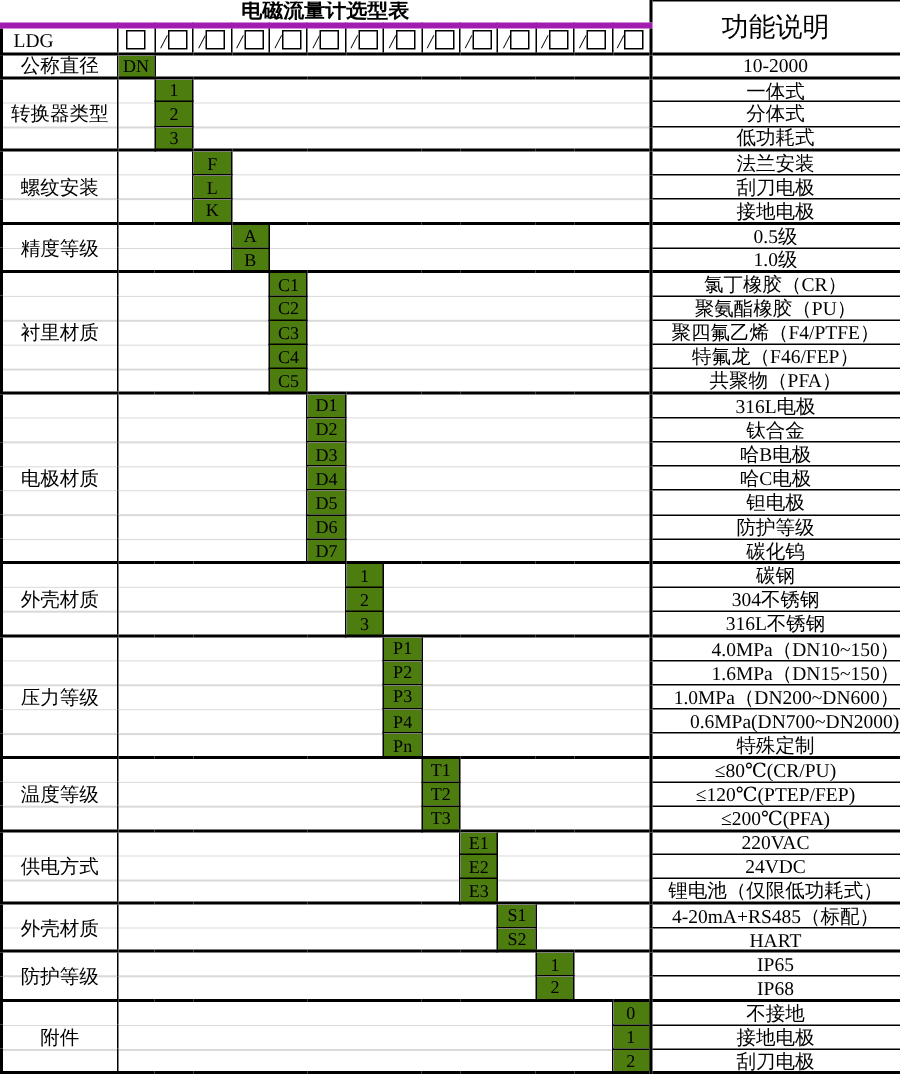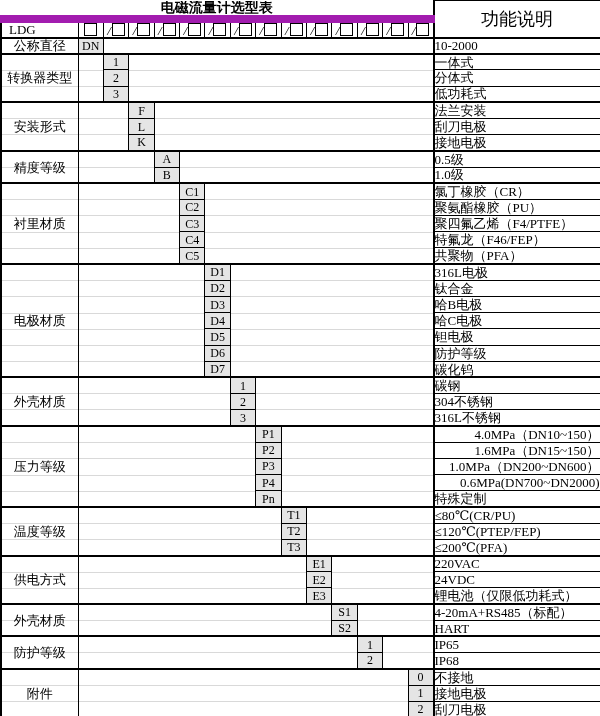--- a/index.html
+++ b/index.html
@@ -6,33 +6,33 @@
   #page{width:600px;height:716px;background:#fff;overflow:hidden;}
   table{border-collapse:collapse;table-layout:fixed;width:600px;
         font-family:"Liberation Serif","DejaVu Serif",serif;color:#000;}
   td{padding:0;vertical-align:middle;overflow:hidden;white-space:nowrap;line-height:1;}
   table{border-right:2px solid #000;border-bottom:2px solid #000;}
 
   tr.r-title{height:14px;}
   tr.r-model{height:19px;}
   tr.r-data{height:16.2px;}
 
-  .title-cell{font-size:14px;font-weight:bold;text-align:center;border-bottom:8px solid #a21caf;}
+  .title-cell{font-size:14px;font-weight:bold;text-align:center;border-bottom:4px solid #a21caf;}
   .fn-header{font-size:18px;text-align:center;border-left:2px solid #000;border-top:1px solid #000;}
 
   .model-prefix-cell{font-size:13px;padding-left:7px;border-left:2px solid #000;
                      border-top:2px solid #000;border-right:1px solid #000;border-bottom:2px solid #000;margin-left:40px;}
   .model-box-cell{border:1px solid #000;border-top:2px solid #000;border-bottom:2px solid #000;
                   text-align:center;font-size:12px;}
   .box{display:inline-block;width:11px;height:11px;border:1px solid #000;vertical-align:-1px;background:#fff;}
   .slash{font-size:13px;font-style:italic;margin-right:1px;}
 
   .cat-label{font-size:13px;text-align:center;border-left:2px solid #000;border-right:1px solid #000;}
-  .code-cell{font-size:12px;text-align:center;border:1px solid #000;background:#e5e5e5;}
-  .fn{font-size:13px;text-align:left;border-left:2px solid #000;border-top:1px solid #000;}
+  .code-cell{font-size:12px;text-align:center;border:1px solid #000;background:#4d7c0f;}
+  .fn{font-size:13px;text-align:center;border-left:2px solid #000;border-top:1px solid #000;}
   .fn-left{text-align:right;padding-left:1px;}
 
   .gridlines{background-image:repeating-linear-gradient(to bottom,
       transparent 0px,transparent 15.2px,#d9d9d9 15.2px,#d9d9d9 16.2px);margin-left:20px;}
   .block-start{border-top:2px solid #000;}
 </style>
 </head>
 <body>
 
 <div id="page">
@@ -92,21 +92,21 @@
         </tr>
         <tr class="r-data">
           <td class="code-cell">2</td>
           <td class="fn">分体式</td>
         </tr>
         <tr class="r-data">
           <td class="code-cell">3</td>
           <td class="fn">低功耗式</td>
         </tr>
         <tr class="r-data">
-          <td class="cat-label gridlines block-start" rowspan="3">安装形式</td>
+          <td class="cat-label gridlines block-start" rowspan="3">螺纹安装</td>
           <td class="spacer gridlines block-start" colspan="2" rowspan="3"></td>
           <td class="code-cell block-start">F</td>
           <td class="spacer gridlines block-start" colspan="11" rowspan="3"></td>
           <td class="fn block-start">法兰安装</td>
         </tr>
         <tr class="r-data">
           <td class="code-cell">L</td>
           <td class="fn">刮刀电极</td>
         </tr>
         <tr class="r-data">

